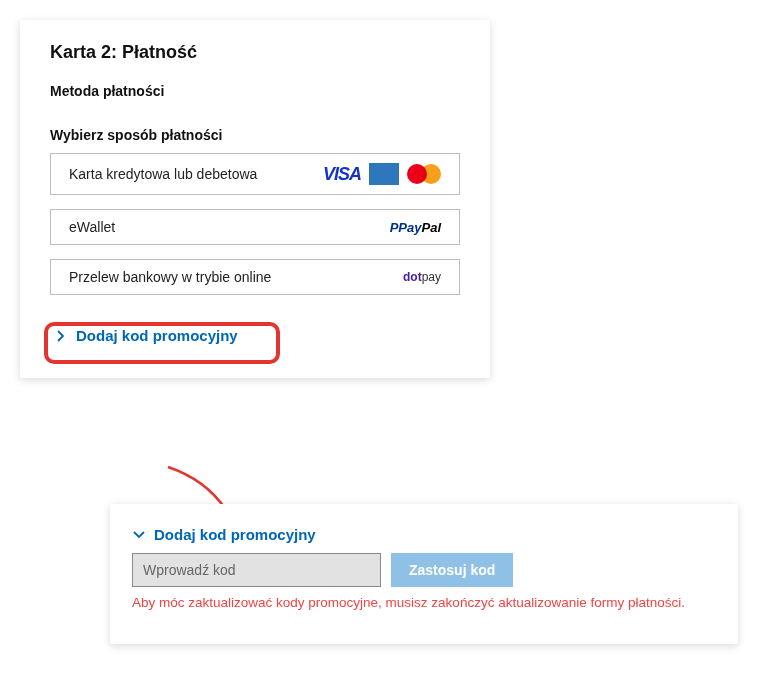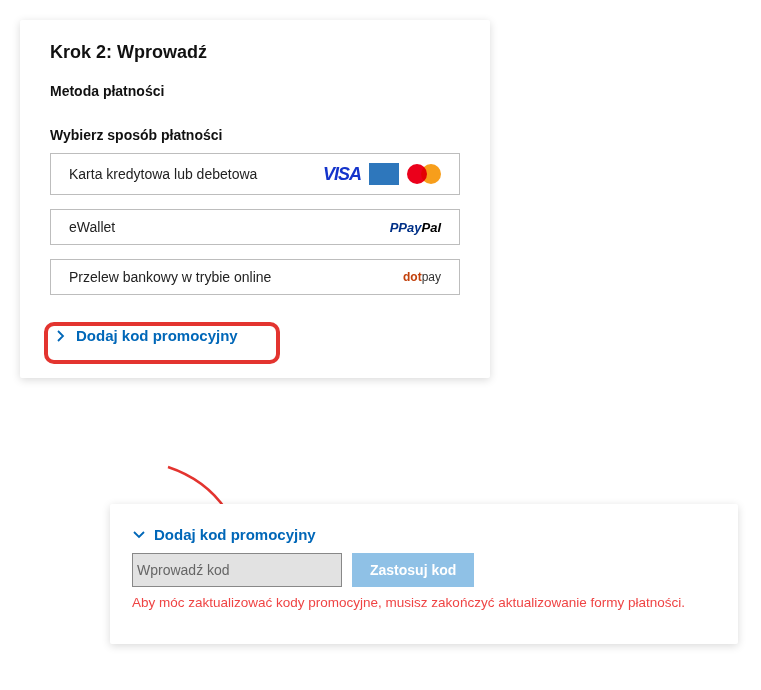--- a/index.html
+++ b/index.html
@@ -70,21 +70,21 @@
     }
     .logo-mc::before, .logo-mc::after {
       content: ''; position: absolute; width: 20px; height: 20px; border-radius: 50%; top: 1px;
     }
     .logo-mc::before { background: #EB001B; left: 0; }
     .logo-mc::after { background: #F79E1B; right: 0; mix-blend-mode: multiply; }
     .logo-paypal { font-style: italic; font-weight: 800; font-size: 13px; }
     .logo-paypal .pp-p1 { color: #003087; }
     .logo-paypal .pp-p2 { color: #000000; }
     .logo-dotpay { font-size: 12px; color: #333; }
-    .logo-dotpay .dot { color: #c2410c; font-weight: bold; }
+    .logo-dotpay .dot { color: #4c1d95; font-weight: bold; }
     .promo-toggle {
       display: inline-flex;
       align-items: center;
       gap: 8px;
       color: #0067b8;
       font-weight: 700;
       font-size: 15px;
       cursor: pointer;
       padding: 6px 10px;
       margin-top: 12px;
@@ -119,25 +119,25 @@
       align-items: center;
       gap: 8px;
       color: #0067b8;
       font-weight: 700;
       font-size: 15px;
       cursor: pointer;
       margin-bottom: 10px;
     }
     .promo-row { display: flex; gap: 10px; margin-bottom: 8px; }
     .promo-input {
-      width: 210px;
+      width: 249px;
       height: 34px;
       border: 1px solid #888;
       background: #e2e2e2;
-      padding: 0 4px;
+      padding: 0 10px;
       font-size: 14px;
       color: #555;
     }
     .promo-input::placeholder { color: #666; }
     .apply-btn {
       height: 34px;
       padding: 0 18px;
       background: #8fc1e6;
       border: none;
       color: #fff;
@@ -146,21 +146,21 @@
       cursor: not-allowed;
     }
     .promo-note { font-size: 13.5px; color: #ef4444; margin-bottom: 14px; }
     .promo-terms { font-size: 13.5px; color: #222; }
     .promo-terms a { color: #0067b8; text-decoration: underline; cursor: pointer; }
   </style>
 </head>
 <body>
 
 <div class="panel panel-top">
-  <h2 class="step-title">Krok 2: Wprowadź</h2>
+  <h2 class="step-title">Karta 2: Płatność</h2>
   <div class="section-title">Metoda płatności</div>
   <div class="choose-label">Wybierz sposób płatności</div>
 
   <div class="pay-option">
     <span>Karta kredytowa lub debetowa</span>
     <span class="pay-logos">
       <span class="logo-visa">VISA</span>
       <span class="logo-amex"></span>
       <span class="logo-mc"></span>
     </span>

